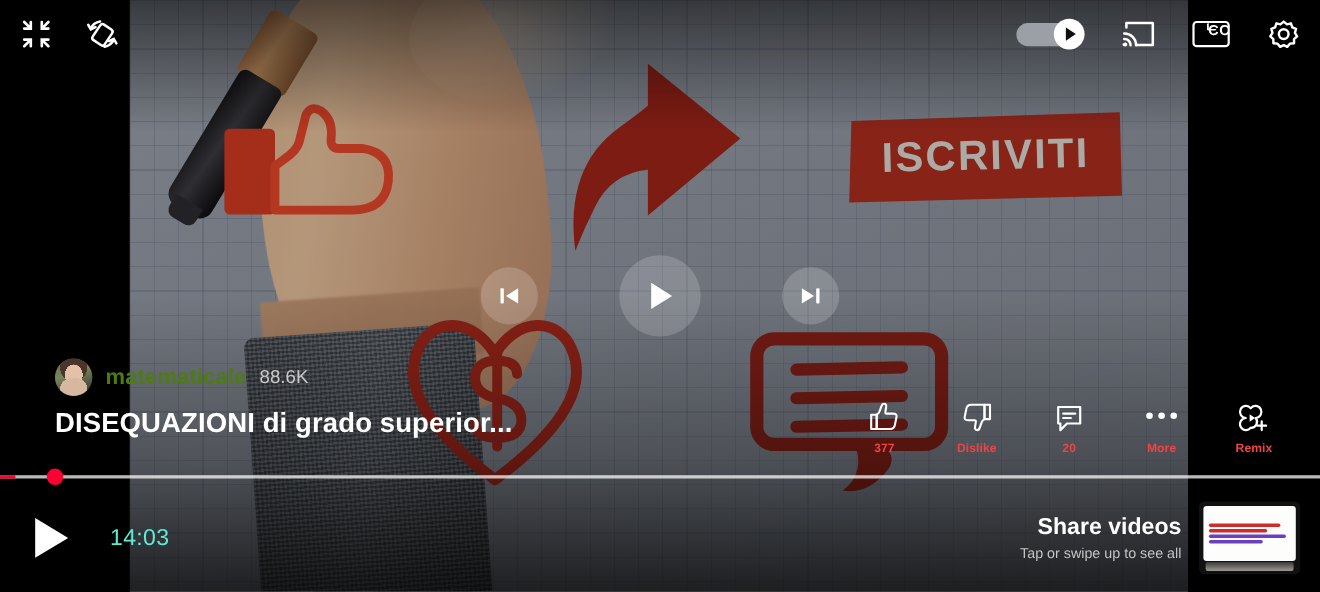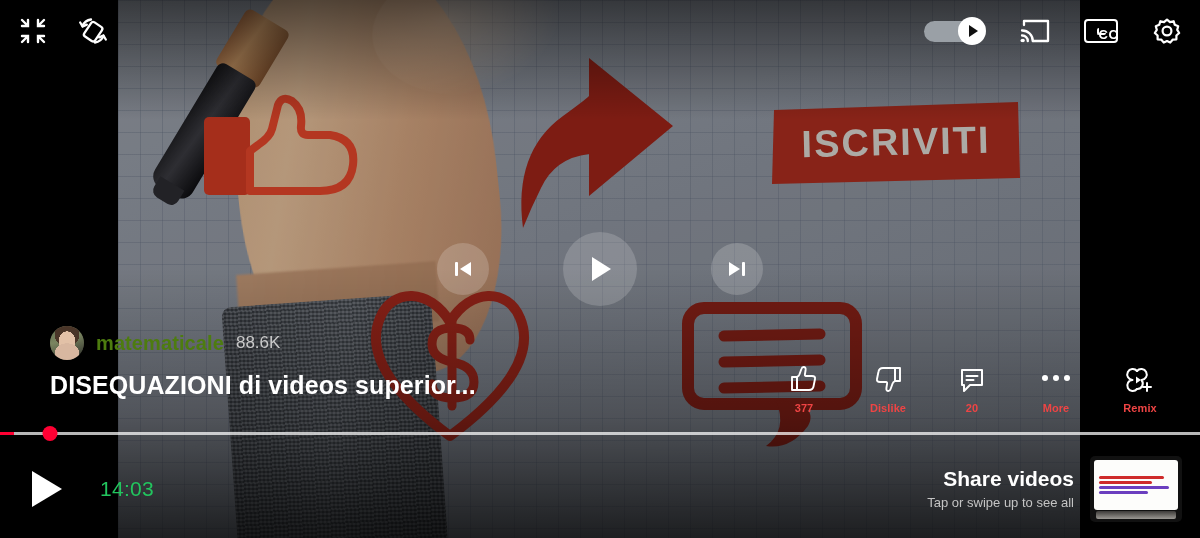--- a/index.html
+++ b/index.html
@@ -109,21 +109,21 @@
     display:flex; align-items:center; justify-content:center;
   }
   .autoplay .knob::after {
     content:""; width:0; height:0; margin-left:2px;
     border-left:9px solid #0f0f0f;
     border-top:6px solid transparent; border-bottom:6px solid transparent;
   }
 
   .cc-box {
     width:34px; height:24px; border:2.4px solid #fff; border-radius:4px;
-    display:flex; align-items:center; justify-content:center; gap:2px;
+    display:flex; align-items:flex-start; justify-content:center; gap:2px;
   }
   .cc-box span { display:block; width:9px; height:7px; border:2px solid #fff; border-radius:2px; border-right:none; border-top:none; border-bottom-width:2.4px;}
   .cc-text { color:#fff; font-size:13px; font-weight:700; letter-spacing:.5px; line-height:1; }
 
   
   .center-controls {
     position:absolute; left:0; right:0; top:232px; height:74px;
     display:flex; align-items:center; justify-content:center; gap:74px;
   }
   .cbtn {
@@ -184,21 +184,21 @@
     position:absolute; left:50px; top:0; width:15px; height:15px;
     border-radius:50%; background:#ff0033; transform:translateX(-50%); cursor:pointer;
   }
 
   
   .bottom-bar {
     position:absolute; left:0; right:0; bottom:0; height:98px;
     display:flex; align-items:center; padding:0 18px;
   }
   .bplay { width:56px; display:flex; align-items:center; justify-content:center; cursor:pointer; }
-  .time { color:#22c55e; font-size:21px; margin-left:26px; letter-spacing:.3px; }
+  .time { color:#5eead4; font-size:21px; margin-left:26px; letter-spacing:.3px; }
 
   .more-videos {
     margin-left:auto; display:flex; align-items:center; gap:16px;
   }
   .mv-text { text-align:right; }
   .mv-title { color:#fff; font-size:21px; font-weight:700; line-height:1.25; }
   .mv-sub { color:#c4c4c4; font-size:13px; line-height:1.35; margin-top:2px; }
   .mv-thumb {
     width:92px; height:66px; border-radius:5px; overflow:hidden; flex:none;
     background:#111; position:relative; cursor:pointer;
@@ -368,21 +368,21 @@
 
   <div class="meta">
     <div class="channel-row">
       <div class="avatar">
         <div class="face"></div>
       </div>
       <span class="channel-name">matematicale</span>
       <span class="sub-count">88.6K</span>
     </div>
 
-    <div class="vid-title">DISEQUAZIONI di videos superior...</div>
+    <div class="vid-title">DISEQUAZIONI di grado superior...</div>
 
   </div>
 
   <div class="actions">
 
     <div class="action">
       <div class="glyph">
         <svg width="28" height="28" viewBox="0 0 28 28" fill="none" stroke="#fff" stroke-width="1.9" stroke-linejoin="round">
           <path d="M2 12 H7 V25 H2 Z"></path>
           <path d="M7 25 H19 Q23 25 23.6 21 L25 14 Q25.6 11 22 11 H16 Q14.6 11 14.9 9.3

